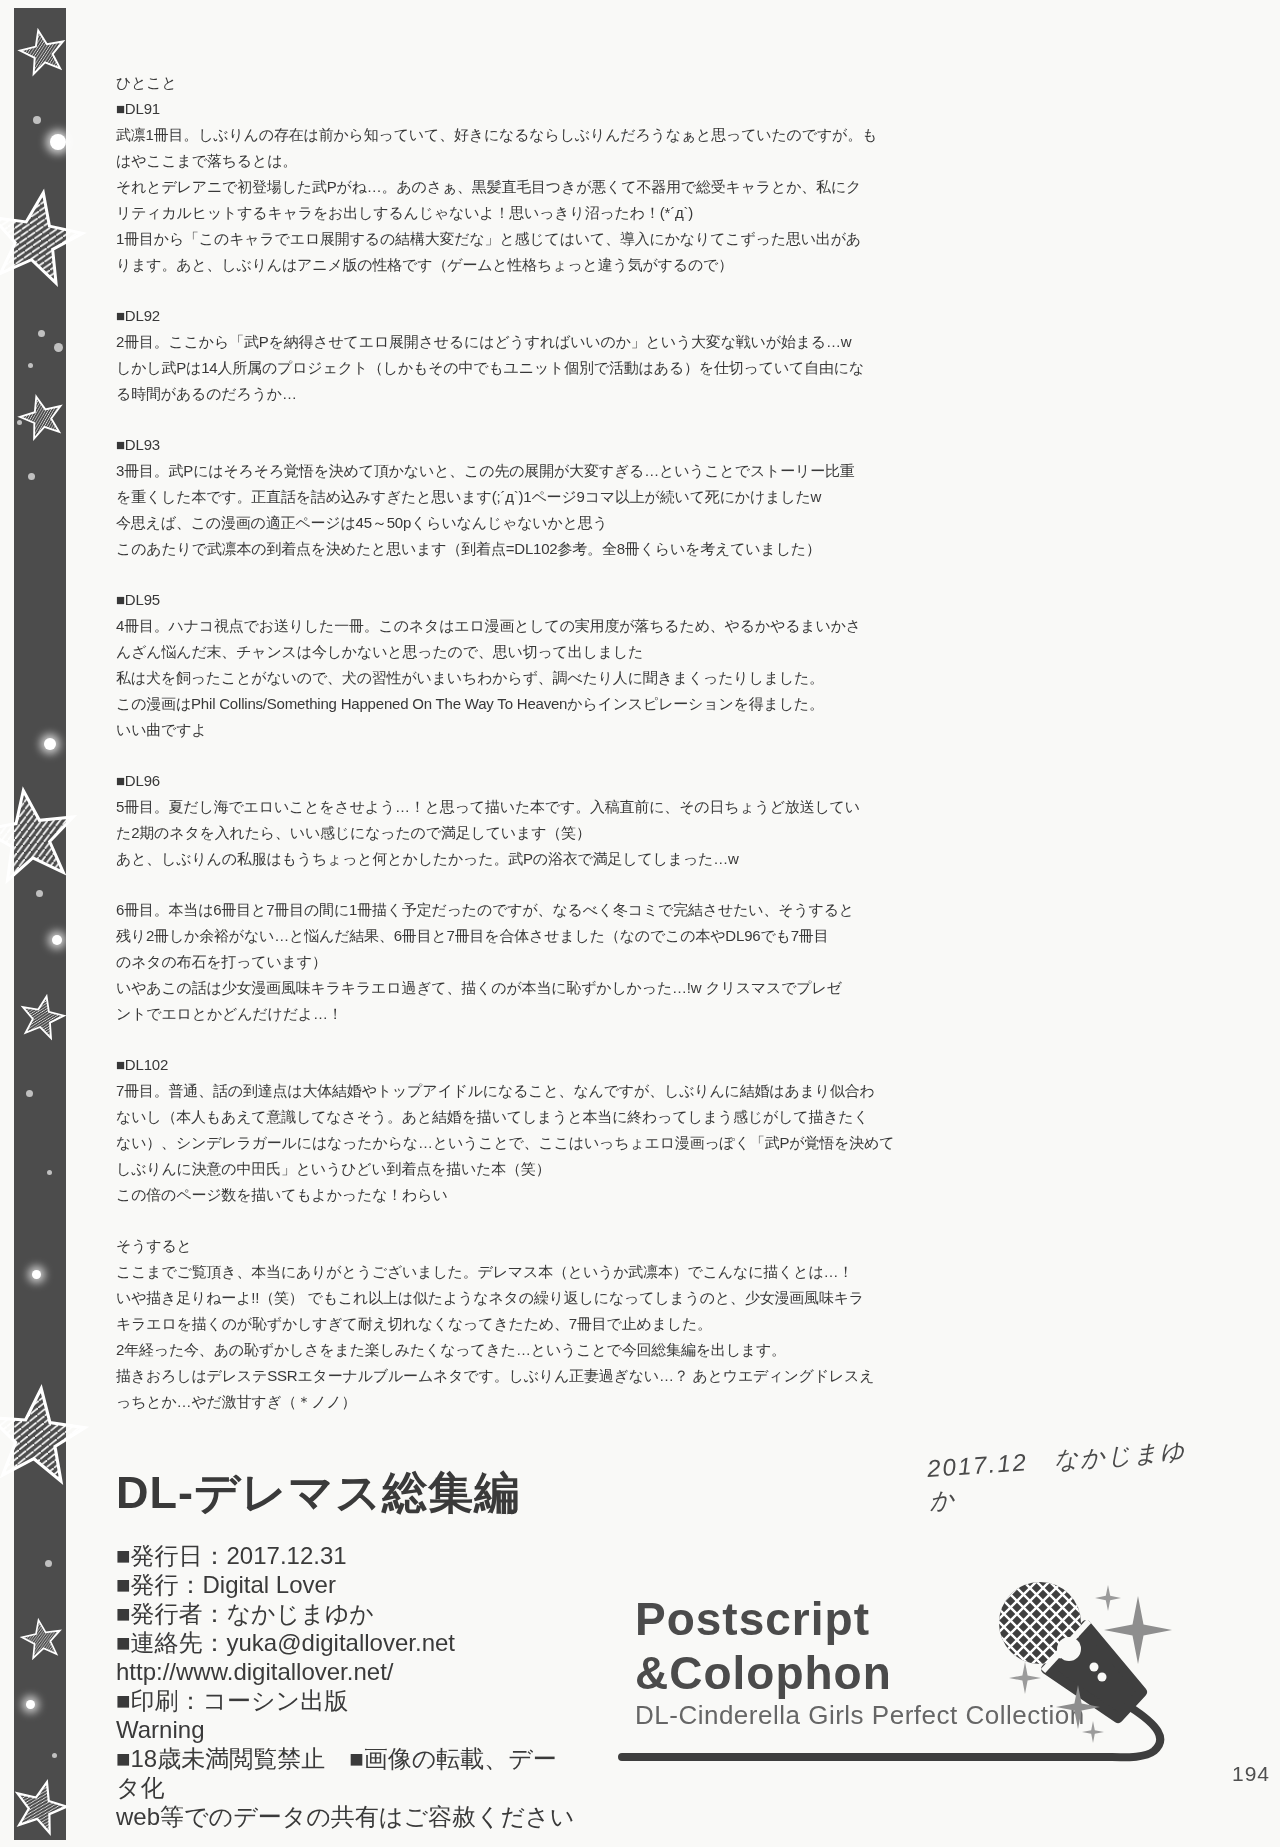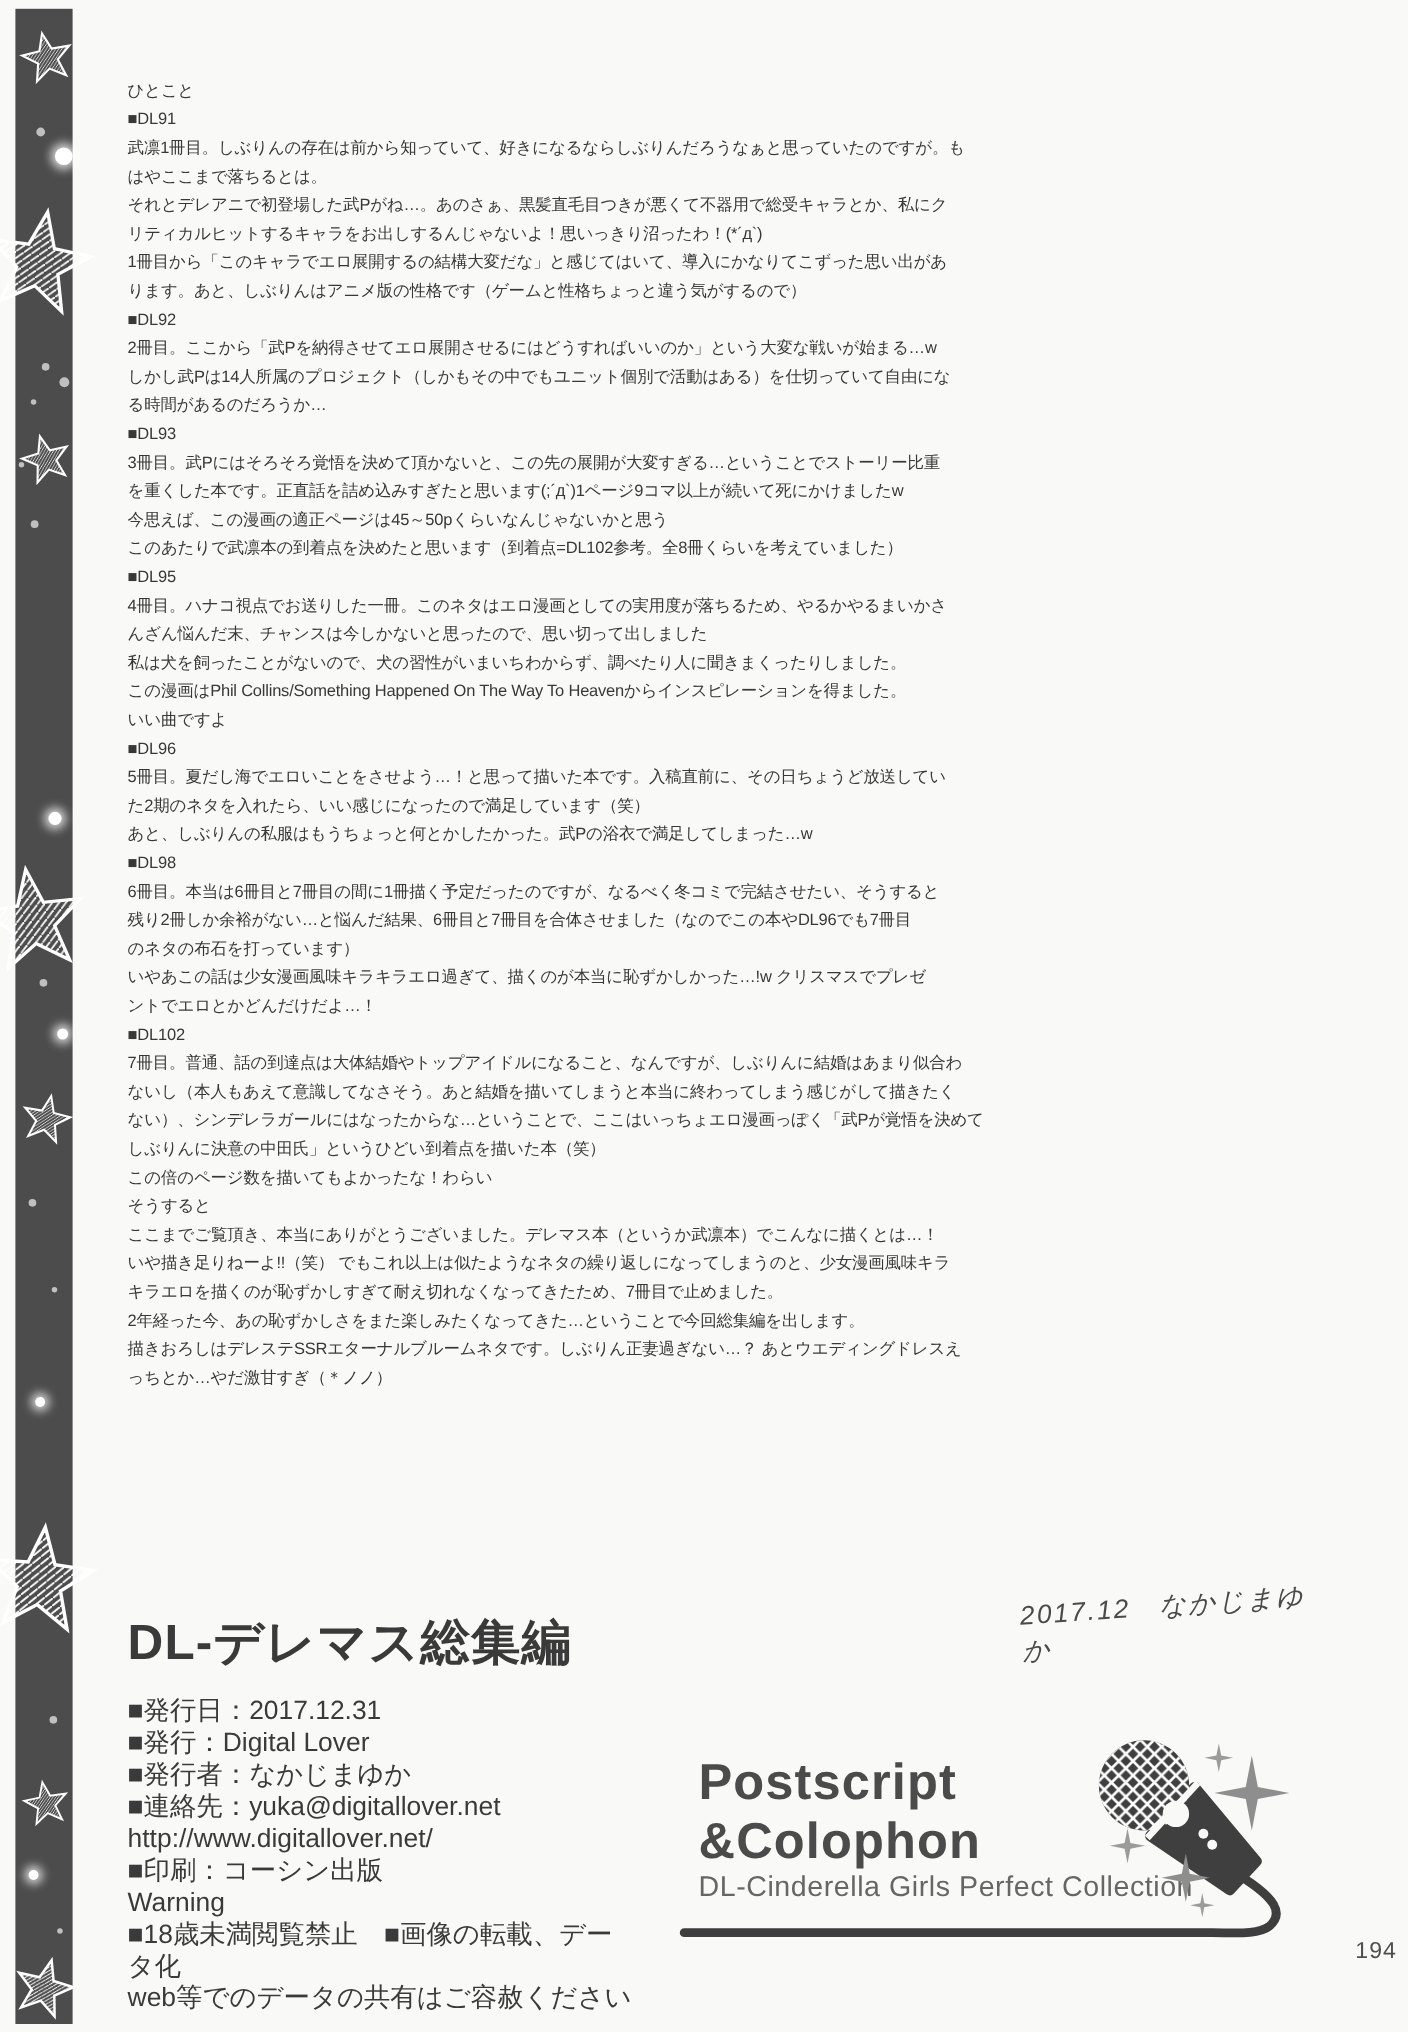--- a/index.html
+++ b/index.html
@@ -16,21 +16,21 @@
   .sstar{position:absolute;overflow:visible;}
   .sstar svg{display:block;overflow:visible;}
   .dot{position:absolute;border-radius:50%;background:rgba(255,255,255,.65);}
   .dot.glow{background:#fff;box-shadow:0 0 9px 4px rgba(255,255,255,.75);}
   
   .content{
     position:absolute;left:116px;top:70px;width:1132px;
     color:#383838;font-size:15px;line-height:26px;letter-spacing:-0.2px;
   }
   .content .intro{margin:0;}
-  .content section{}
+  .content section{margin-top:25px;}
   .content section:first-of-type{margin-top:0;}
   .sec-head{white-space:pre-line;}
   .sec-body{white-space:pre-line;}
   
   .signature{
     position:absolute;left:928px;top:1444px;width:260px;
     color:#4a4a4a;font-size:24px;letter-spacing:2px;
     font-style:italic;transform:rotate(-4deg);
   }
   
@@ -155,21 +155,20 @@
 この漫画はPhil Collins/Something Happened On The Way To Heavenからインスピレーションを得ました。
 いい曲ですよ</div>
     </section>
     <section>
       <div class="sec-head">■DL96</div>
       <div class="sec-body">5冊目。夏だし海でエロいことをさせよう…！と思って描いた本です。入稿直前に、その日ちょうど放送してい
 た2期のネタを入れたら、いい感じになったので満足しています（笑）
 あと、しぶりんの私服はもうちょっと何とかしたかった。武Pの浴衣で満足してしまった…w</div>
     </section>
     <section>
-      <div class="sec-head">■DL98</div>
       <div class="sec-body">6冊目。本当は6冊目と7冊目の間に1冊描く予定だったのですが、なるべく冬コミで完結させたい、そうすると
 残り2冊しか余裕がない…と悩んだ結果、6冊目と7冊目を合体させました（なのでこの本やDL96でも7冊目
 のネタの布石を打っています）
 いやあこの話は少女漫画風味キラキラエロ過ぎて、描くのが本当に恥ずかしかった…!w クリスマスでプレゼ
 ントでエロとかどんだけだよ…！</div>
     </section>
     <section>
       <div class="sec-head">■DL102</div>
       <div class="sec-body">7冊目。普通、話の到達点は大体結婚やトップアイドルになること、なんですが、しぶりんに結婚はあまり似合わ
 ないし（本人もあえて意識してなさそう。あと結婚を描いてしまうと本当に終わってしまう感じがして描きたく

